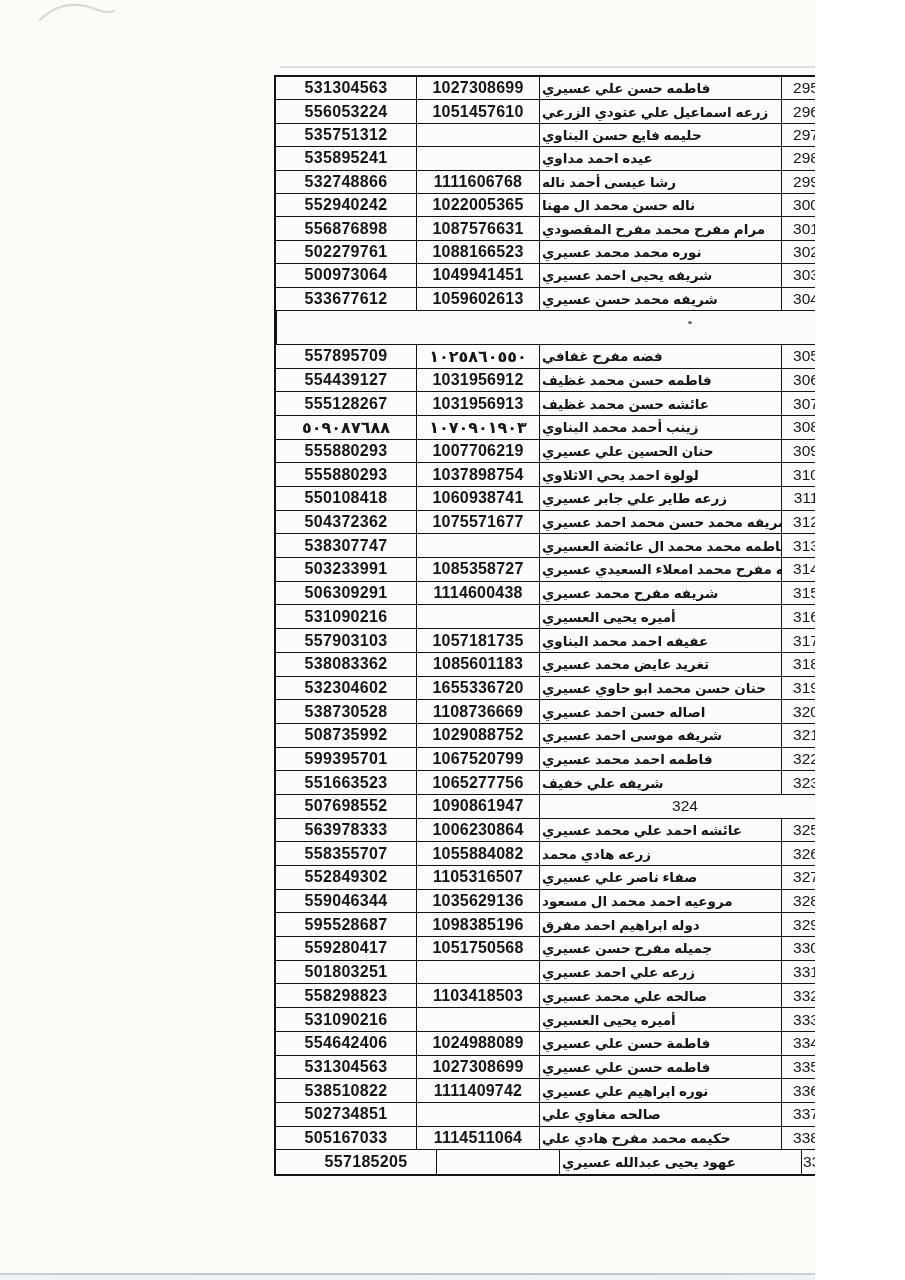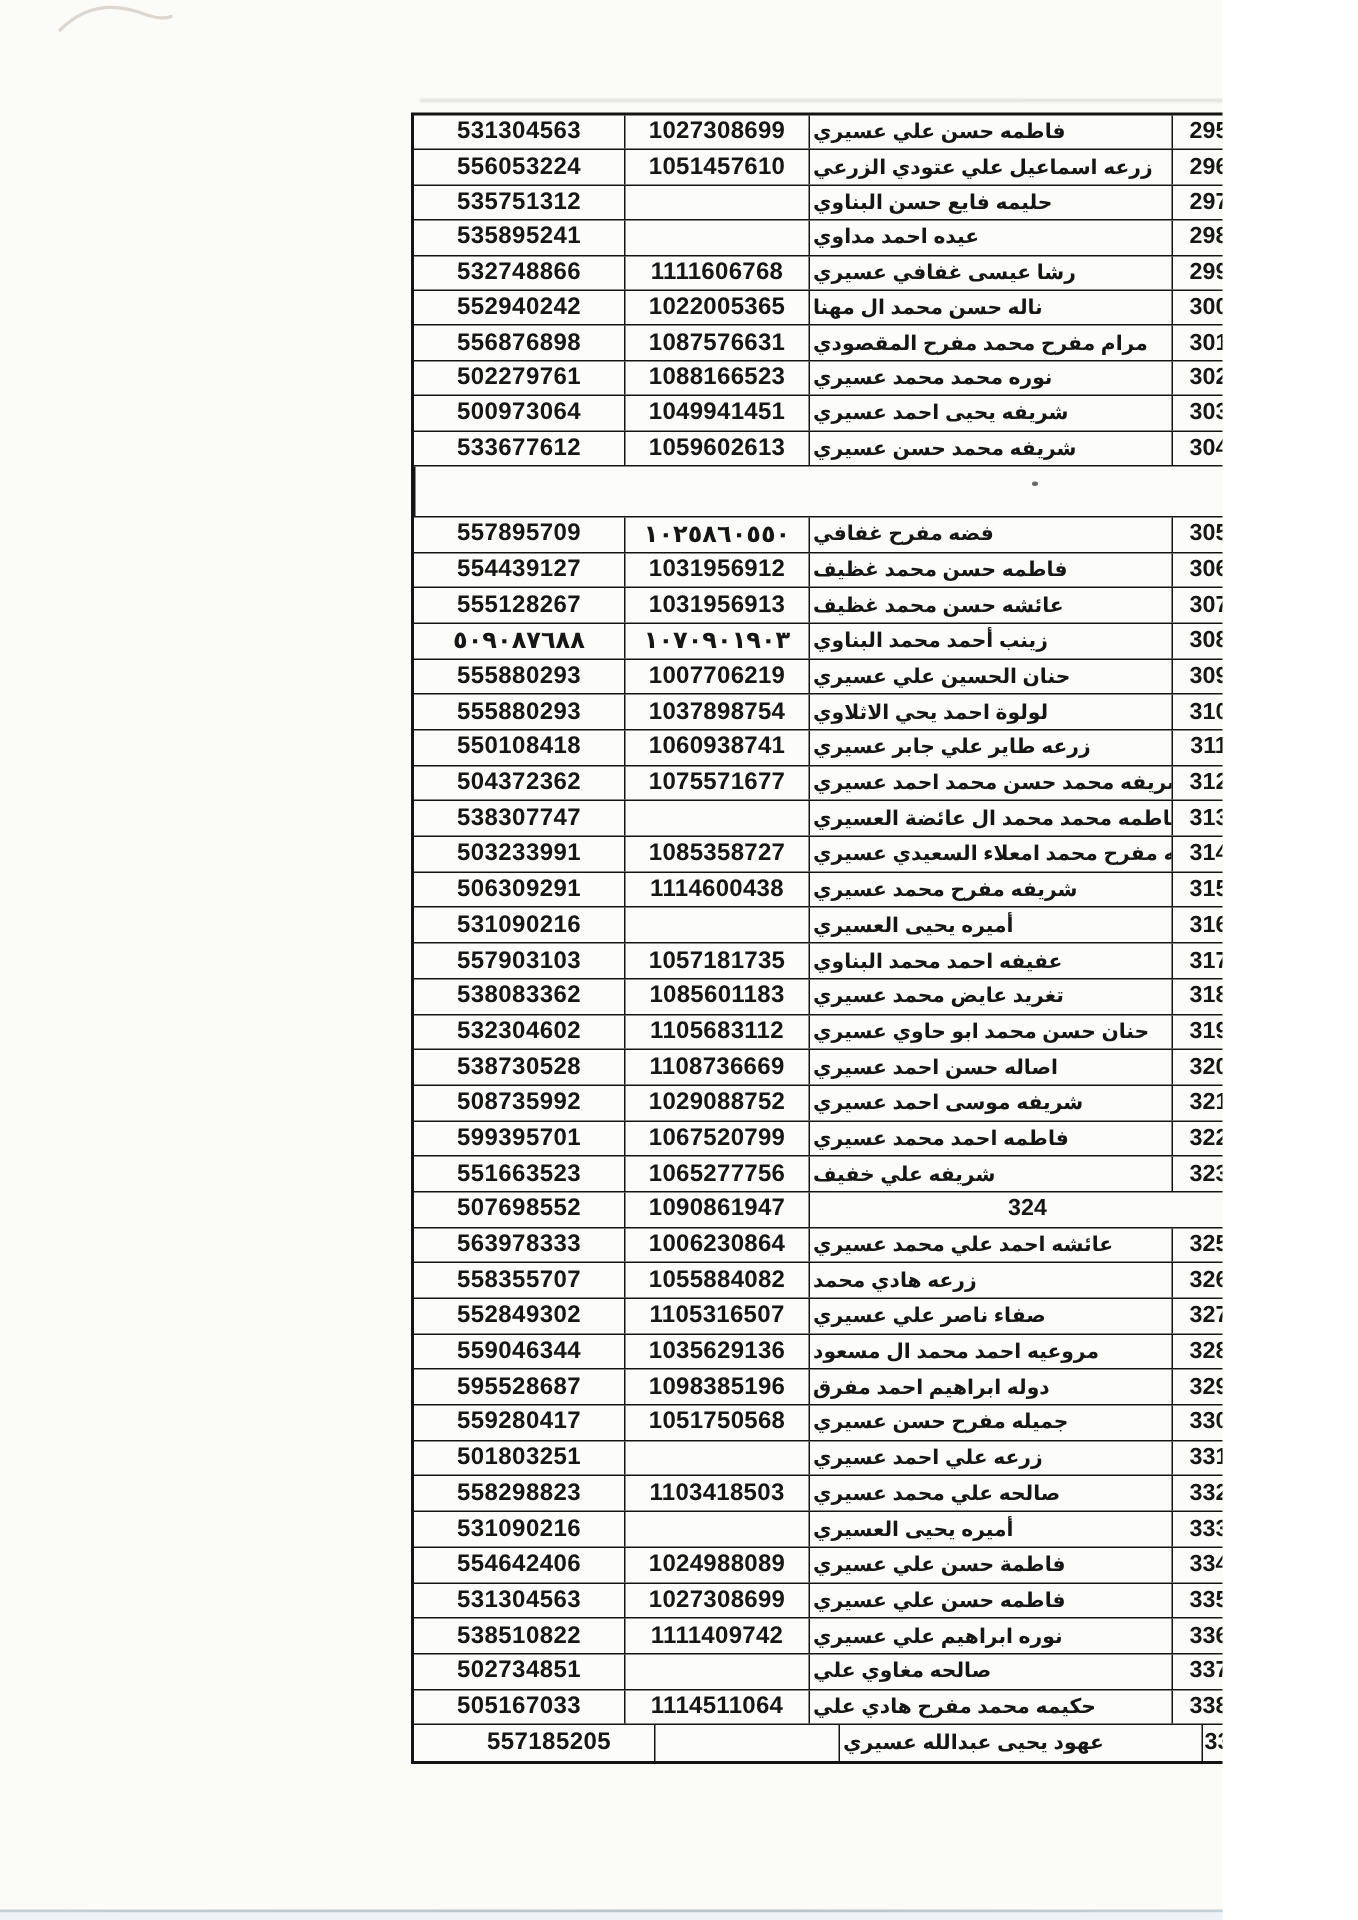--- a/index.html
+++ b/index.html
@@ -55,21 +55,21 @@
     text-align:center;
   }
   .name-cell{
     width:242px;justify-content:flex-end;direction:rtl;
     font-weight:bold;font-size:13.5px;
     padding-left:2px;padding-right:2px;
     border-left:1.5px solid #141414;
   }
   .serial-cell{
     flex:1;justify-content:center;
-    font-weight:bold;font-size:15.5px;
+    font-weight:normal;font-size:15.5px;
     border-left:1.5px solid #141414;
   }
   .group-header-row{height:34px;}
   .merged-cell{
     width:505px;justify-content:center;direction:rtl;
     font-weight:bold;font-size:17.5px;
     padding-left:100px;box-sizing:border-box;
     display:flex;align-items:center;
   }
   .group-header-row .serial-cell{flex:1;}
@@ -112,21 +112,21 @@
   <div class="row">
     <div class="cell phone-cell">535895241</div>
     <div class="cell id-cell"></div>
     <div class="cell name-cell">عيده احمد مداوي</div>
     <div class="cell serial-cell">298</div>
   </div>
 
   <div class="row">
     <div class="cell phone-cell">532748866</div>
     <div class="cell id-cell">1111606768</div>
-    <div class="cell name-cell">رشا عيسى غفافي عسيري</div>
+    <div class="cell name-cell">رشا عيسى أحمد ناله</div>
     <div class="cell serial-cell">299</div>
   </div>
 
   <div class="row">
     <div class="cell phone-cell">552940242</div>
     <div class="cell id-cell">1022005365</div>
     <div class="cell name-cell">ناله حسن محمد ال مهنا</div>
     <div class="cell serial-cell">300</div>
   </div>
 
@@ -257,21 +257,21 @@
 
   <div class="row">
     <div class="cell phone-cell">538083362</div>
     <div class="cell id-cell">1085601183</div>
     <div class="cell name-cell">تغريد عايض محمد عسيري</div>
     <div class="cell serial-cell">318</div>
   </div>
 
   <div class="row">
     <div class="cell phone-cell">532304602</div>
-    <div class="cell id-cell">1105683112</div>
+    <div class="cell id-cell">1655336720</div>
     <div class="cell name-cell">حنان حسن محمد ابو حاوي عسيري</div>
     <div class="cell serial-cell">319</div>
   </div>
 
   <div class="row">
     <div class="cell phone-cell">538730528</div>
     <div class="cell id-cell">1108736669</div>
     <div class="cell name-cell">اصاله حسن احمد عسيري</div>
     <div class="cell serial-cell">320</div>
   </div>

